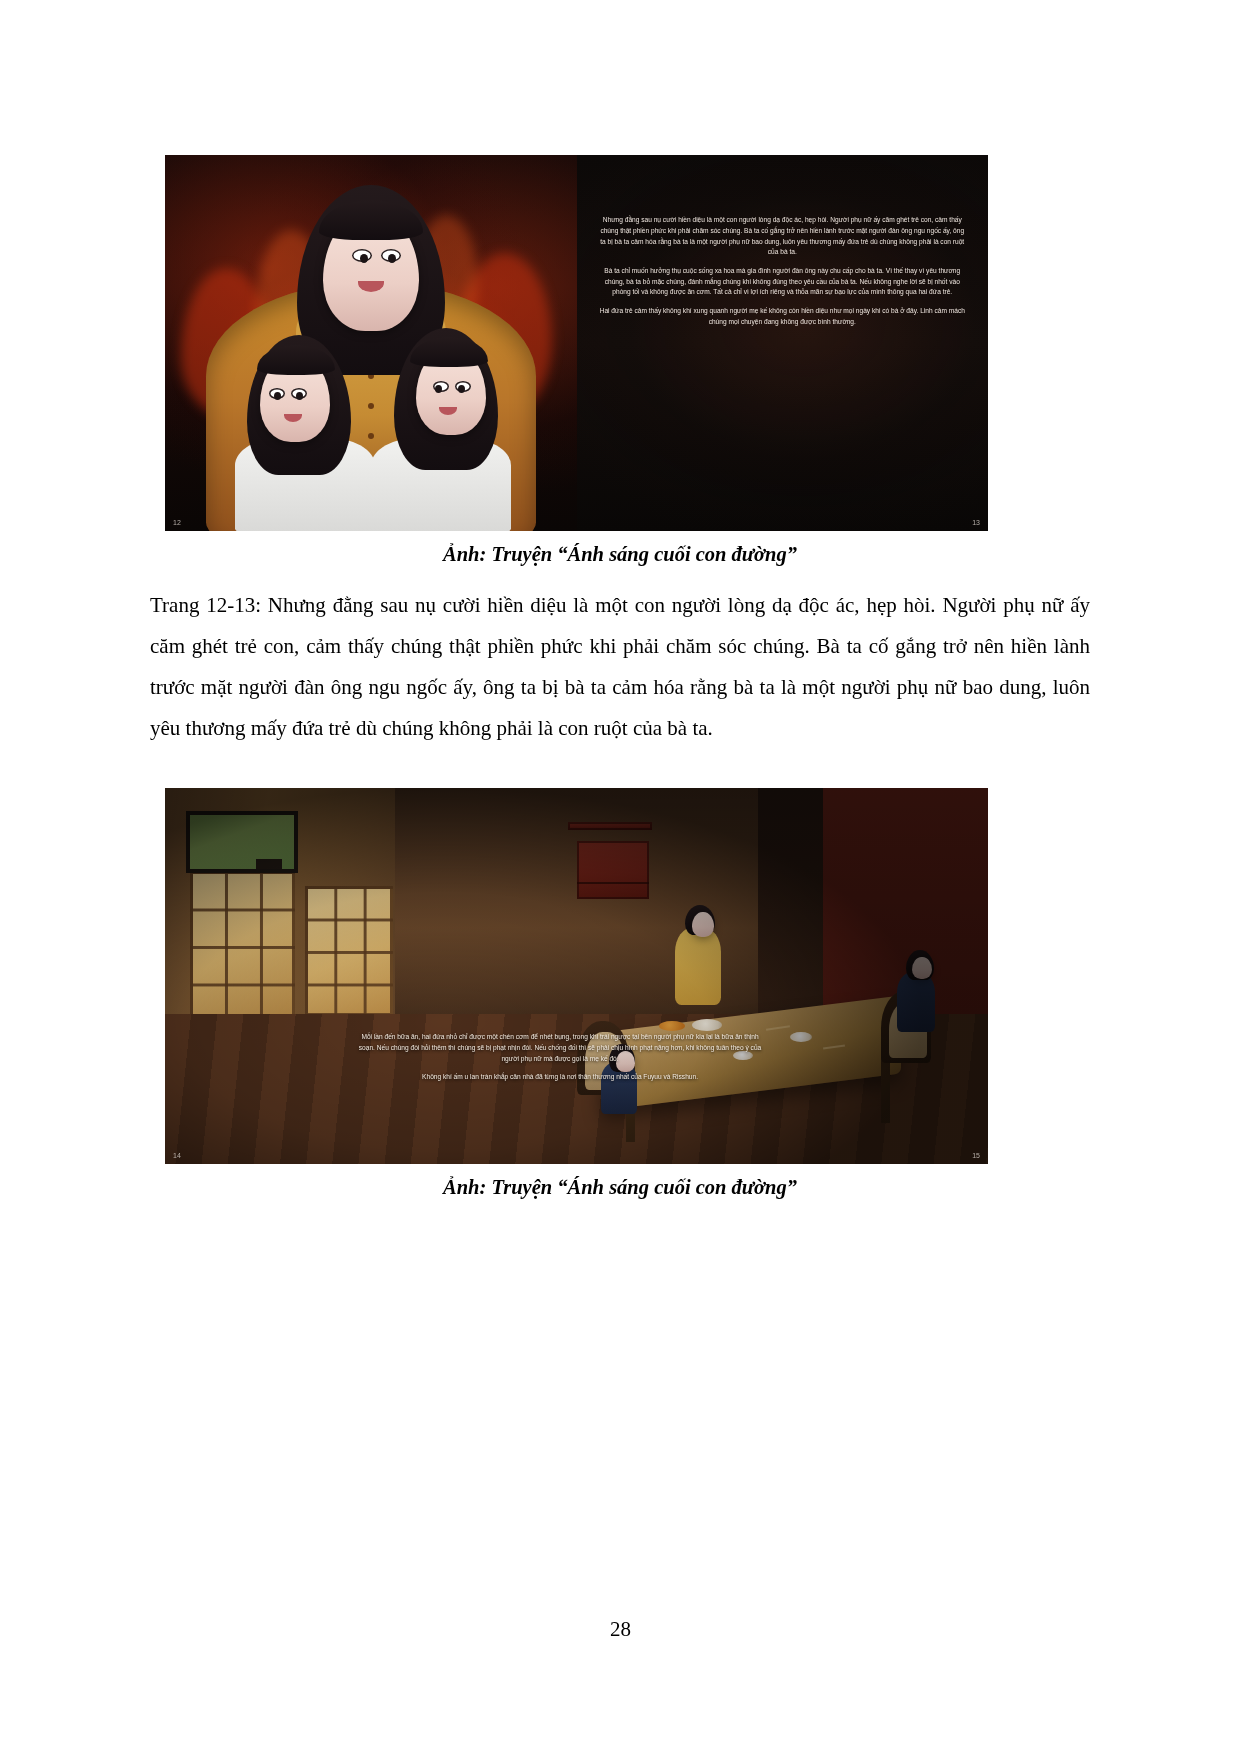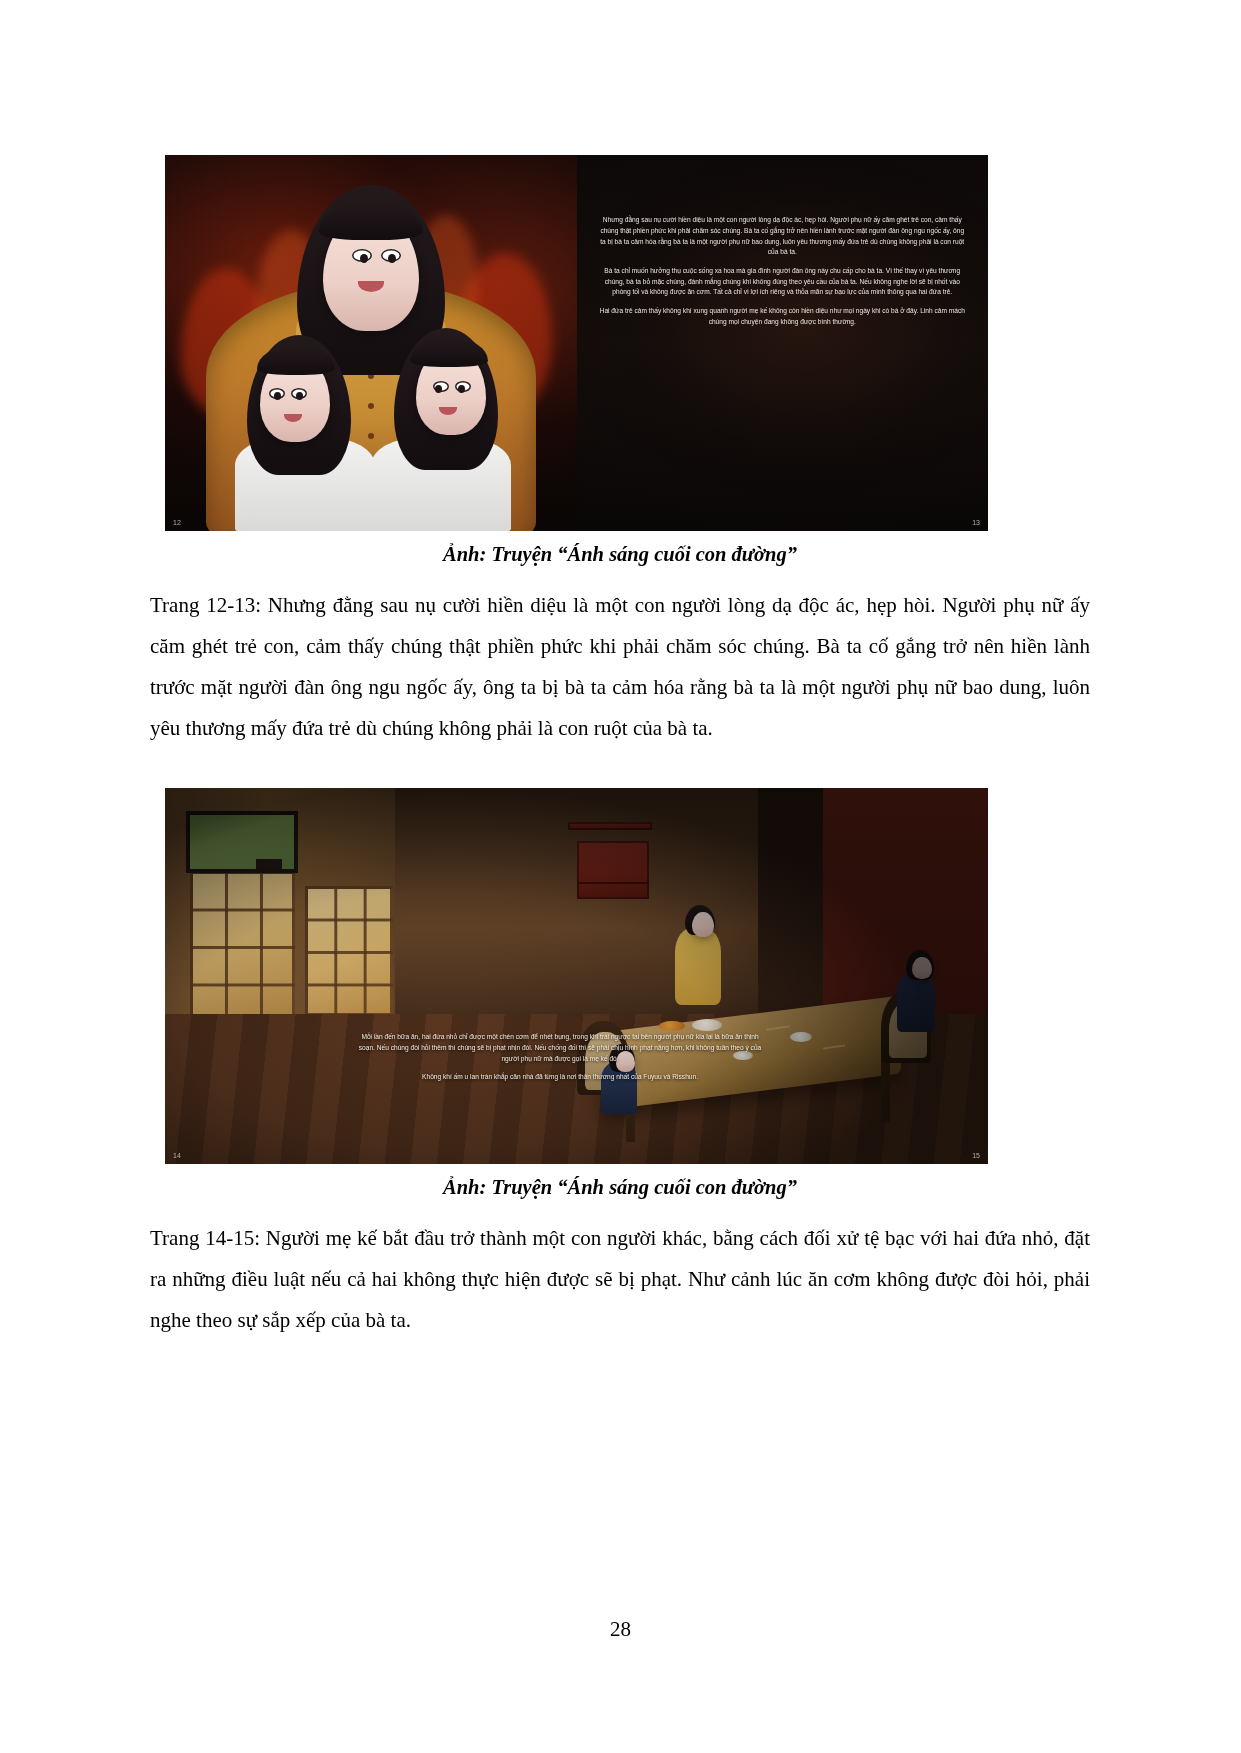--- a/index.html
+++ b/index.html
@@ -456,17 +456,16 @@
         <p class="last">Không khí ấm u lan tràn khắp căn nhà đã từng là nơi thân thương nhất của Fuyuu và Risshun.</p>
       </div>
 
       <div class="pageno left">14</div>
       <div class="pageno right">15</div>
     </div>
   </div>
 
   <div class="caption" id="caption-2">Ảnh: Truyện “Ánh sáng cuối con đường”</div>
 
-  <div class="body-block" id="para-2">Trang 14-15: Người mẹ kế bắt đầu trở thành một con người khác, bằng cách đối xử tệ bạc với hai đứa nhỏ, đặt ra những điều luật nếu cả hai không thực hiện được sẽ bị phạt. Như cảnh lúc ăn cơm không được đòi hỏi, phải nghe theo sự sắp xếp của bà ta.</div>
 
   <div class="folio">28</div>
 
 </div>
 
 </body></html>

